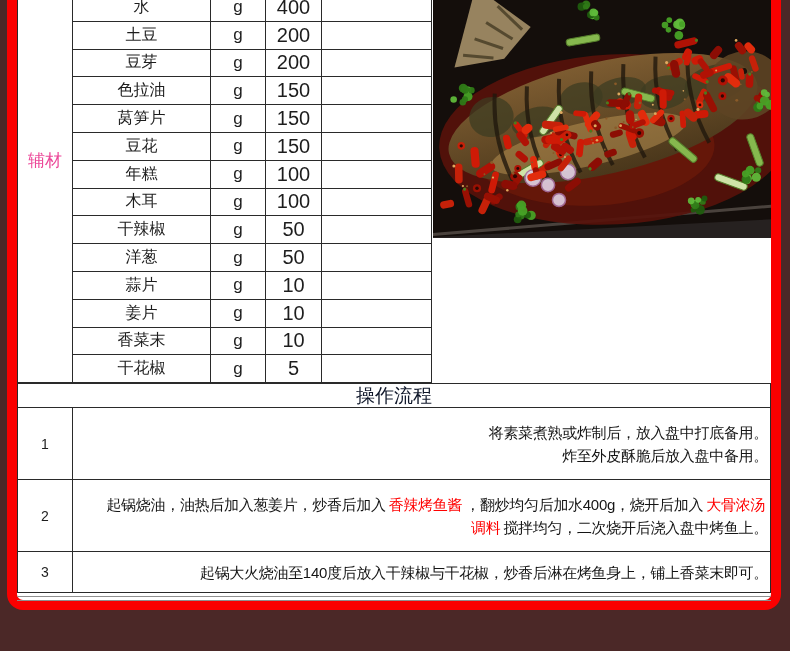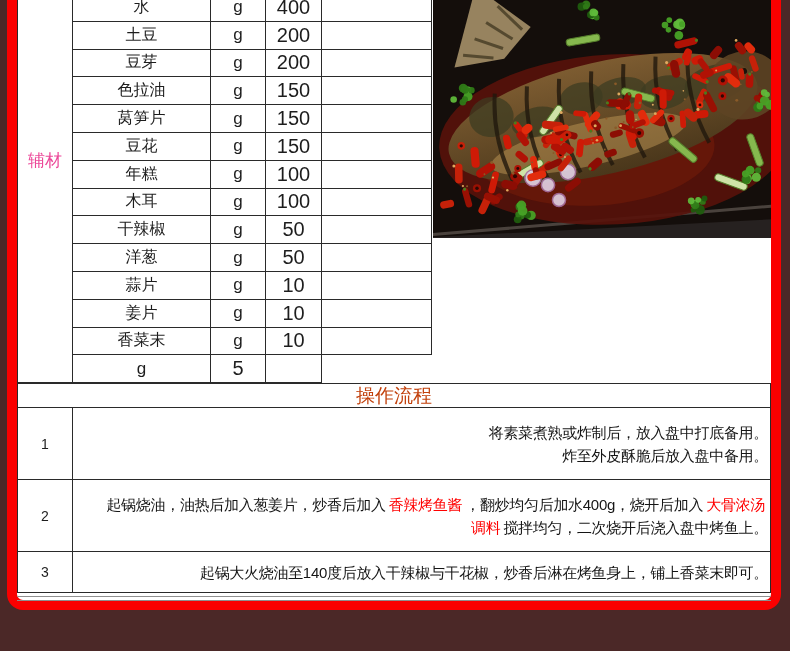--- a/index.html
+++ b/index.html
@@ -25,21 +25,21 @@
   .c-qty{font-size:20px;}
   .c-note{background:#fff;}
 
   
   .photo{position:absolute;left:433px;top:0;width:338px;height:238px;z-index:2;overflow:hidden;}
 
   
   .proc{position:absolute;left:17px;top:383px;width:754px;z-index:2;background:#fff;
         border:1px solid #2a2a2a;box-sizing:border-box;}
   .proc-header{height:24px;border-bottom:1px solid #2a2a2a;box-sizing:border-box;
-        display:flex;align-items:center;justify-content:center;font-size:19px;color:#c2410c;}
+        display:flex;align-items:center;justify-content:center;font-size:19px;color:#0f172a;}
   .step-row{display:flex;border-bottom:1px solid #2a2a2a;box-sizing:border-box;}
   .step-row:last-child{border-bottom:none;}
   .step-no{width:55px;flex:0 0 55px;border-right:1px solid #2a2a2a;box-sizing:border-box;
         display:flex;align-items:center;justify-content:center;font-size:14px;color:#1d1d1d;}
   .step-text{flex:1;display:flex;flex-direction:column;justify-content:center;
         padding:0 2px 0 5px;overflow:hidden;align-items:flex-end;}
   .step-text .line{font-size:15px;line-height:23px;color:#151515;white-space:nowrap;letter-spacing:-0.3px;}
   .step-text .red{color:#ff0000;margin:0 3px;}
 
   
@@ -102,20 +102,21 @@
       <div class="cell c-qty">10</div>
       <div class="cell c-note"></div>
       <div class="cell c-name">姜片</div>
       <div class="cell c-unit">g</div>
       <div class="cell c-qty">10</div>
       <div class="cell c-note"></div>
       <div class="cell c-name">香菜末</div>
       <div class="cell c-unit">g</div>
       <div class="cell c-qty">10</div>
       <div class="cell c-note"></div>
+      <div class="cell c-name">干花椒</div>
       <div class="cell c-unit">g</div>
       <div class="cell c-qty">5</div>
       <div class="cell c-note"></div>
     </div>
 
   <div class="photo">
     <svg id="dish-svg" width="338" height="238" viewBox="0 0 338 238" xmlns="http://www.w3.org/2000/svg">
         <defs>
           <linearGradient id="fg" x1="0" y1="0" x2="0" y2="1">
             <stop offset="0" stop-color="#7d5c31"></stop>

